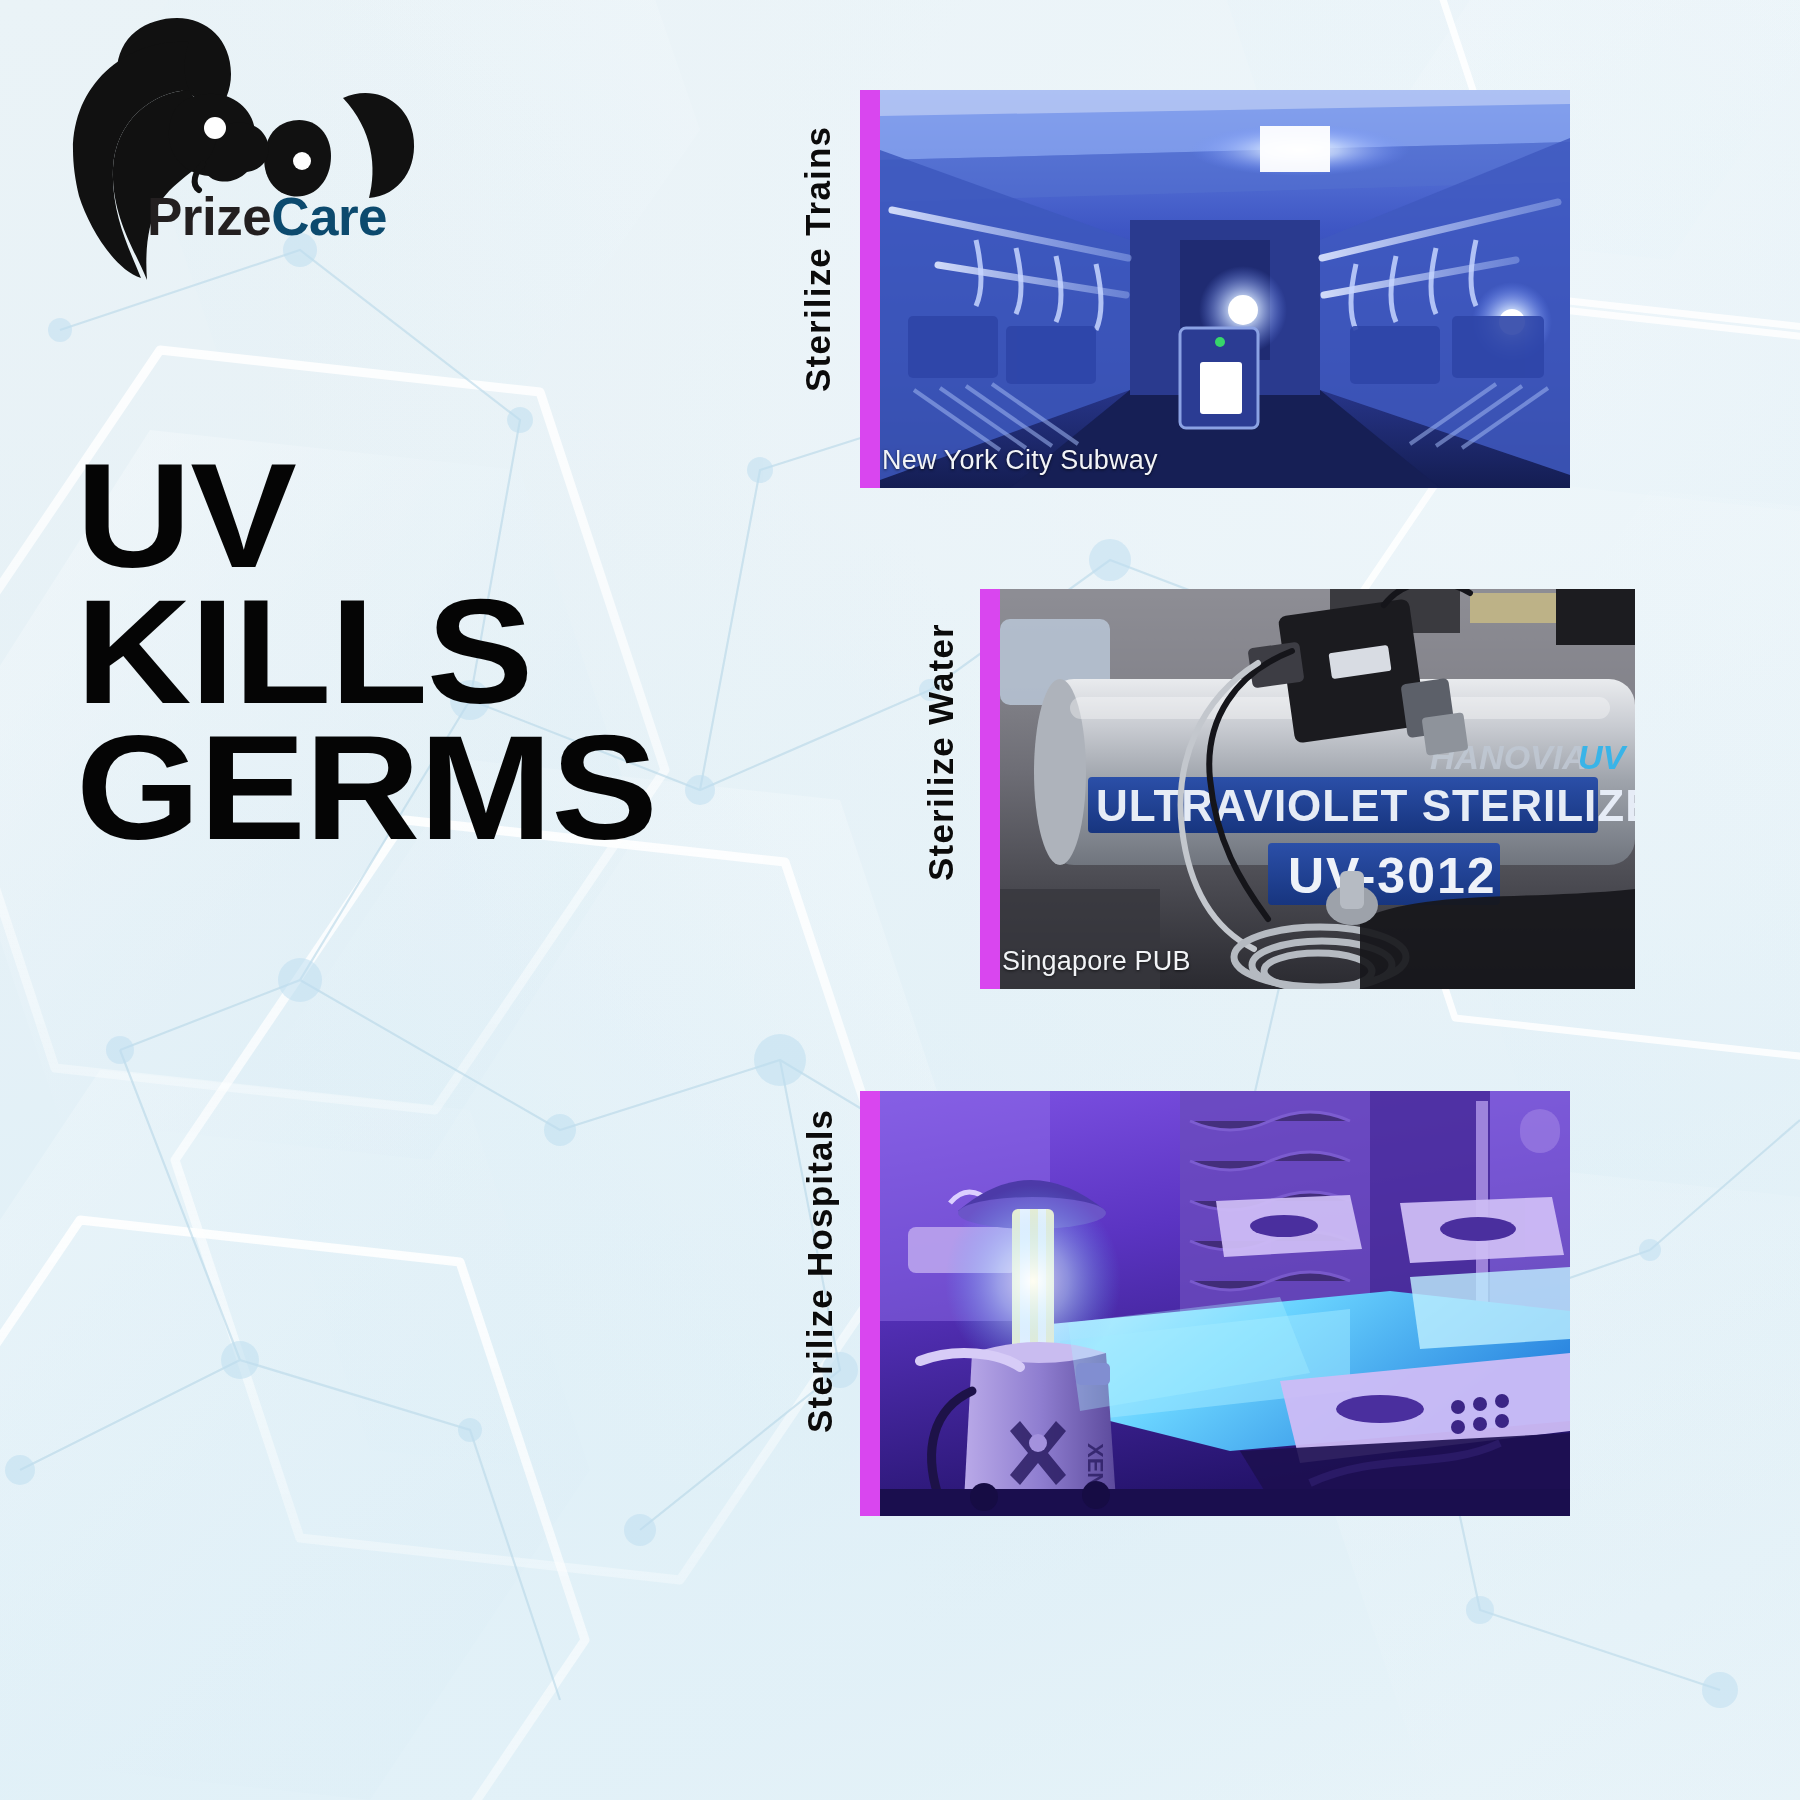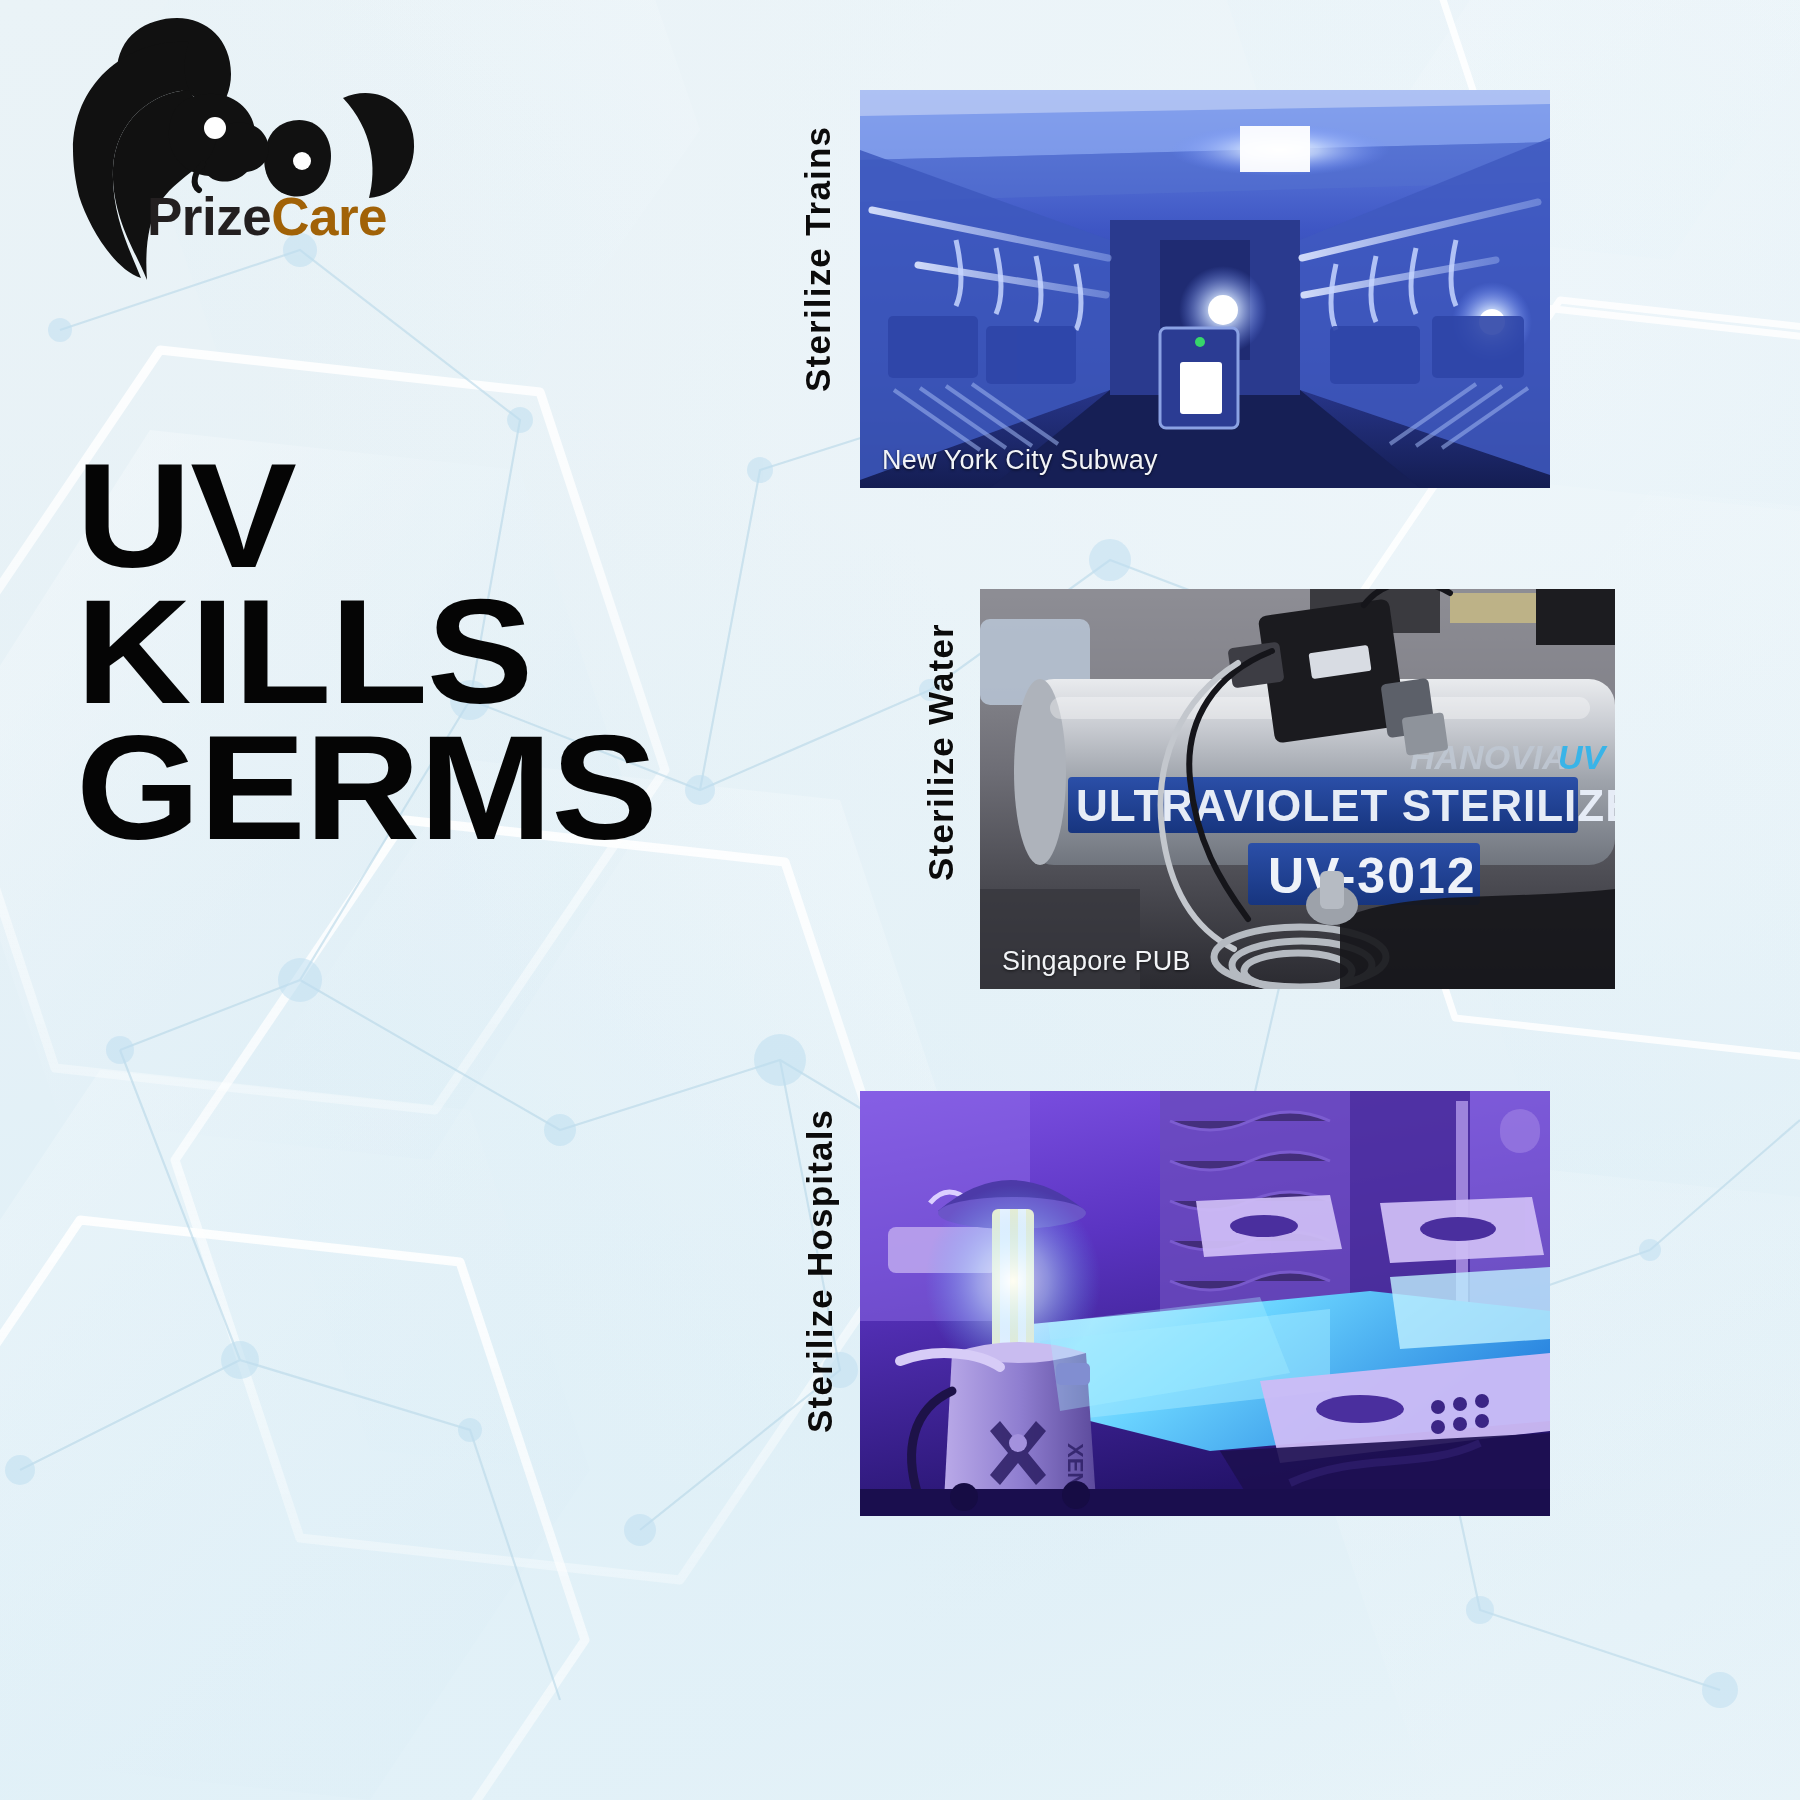--- a/index.html
+++ b/index.html
@@ -22,21 +22,21 @@
 
   
   .logo{position:absolute;left:55px;top:18px;width:380px;height:265px;}
   .logo svg{display:block;}
   .logo-word{
     position:absolute;left:92px;top:172px;
     font-size:53px;font-weight:700;letter-spacing:-0.5px;
     white-space:nowrap;line-height:1;
   }
   .logo-word .p1{color:#231f20;}
-  .logo-word .p2{color:#a16207;}
+  .logo-word .p2{color:#0c4a6e;}
 
   
   .headline{
     position:absolute;left:76px;top:448px;
     color:#050505;
     font-family:"Liberation Sans Narrow","Liberation Sans",sans-serif;
     font-weight:700;
     font-size:148px;
     line-height:0.92;
     letter-spacing:-1px;
@@ -56,21 +56,21 @@
   .card{position:absolute;}
   .card .vlabel{
     position:absolute;left:0;bottom:0;
     writing-mode:vertical-rl;
     transform:rotate(180deg);
     transform-origin:center;
     font-size:35px;font-weight:700;color:#0b0b0b;
     letter-spacing:1.2px;white-space:nowrap;
     text-shadow:0 0 2px rgba(255,255,255,.6);
   }
-  .photo{position:absolute;overflow:hidden;background:#d946ef;}
+  .photo{position:absolute;overflow:hidden;background:#d946ef;padding-left:20px;}
   .cap{
     position:absolute;left:22px;bottom:12px;
     color:#f2f4f7;font-size:27px;font-weight:400;
     text-shadow:0 1px 3px rgba(0,0,0,.65);
     white-space:nowrap;letter-spacing:.2px;
   }
 
   
   #card-trains{left:790px;top:78px;width:760px;height:420px;}
   #card-trains .vlabel{left:8px;top:24px;bottom:auto;height:290px;}

